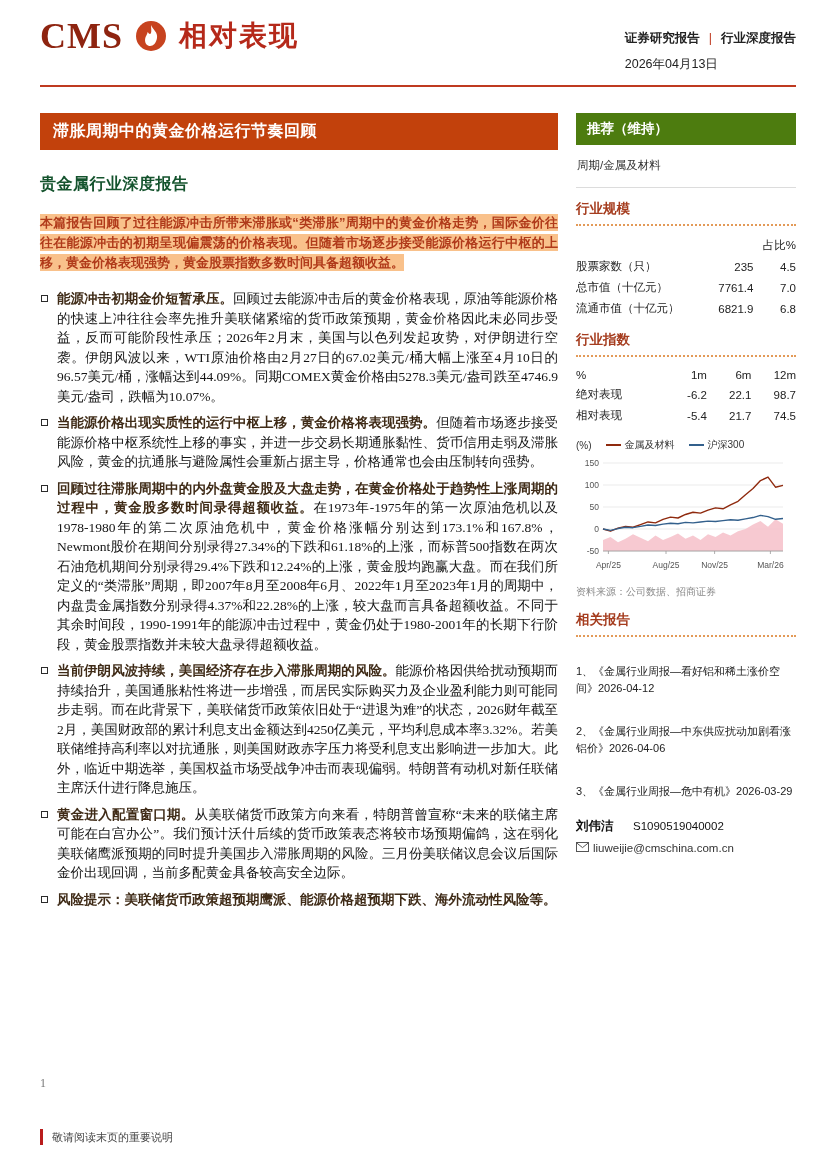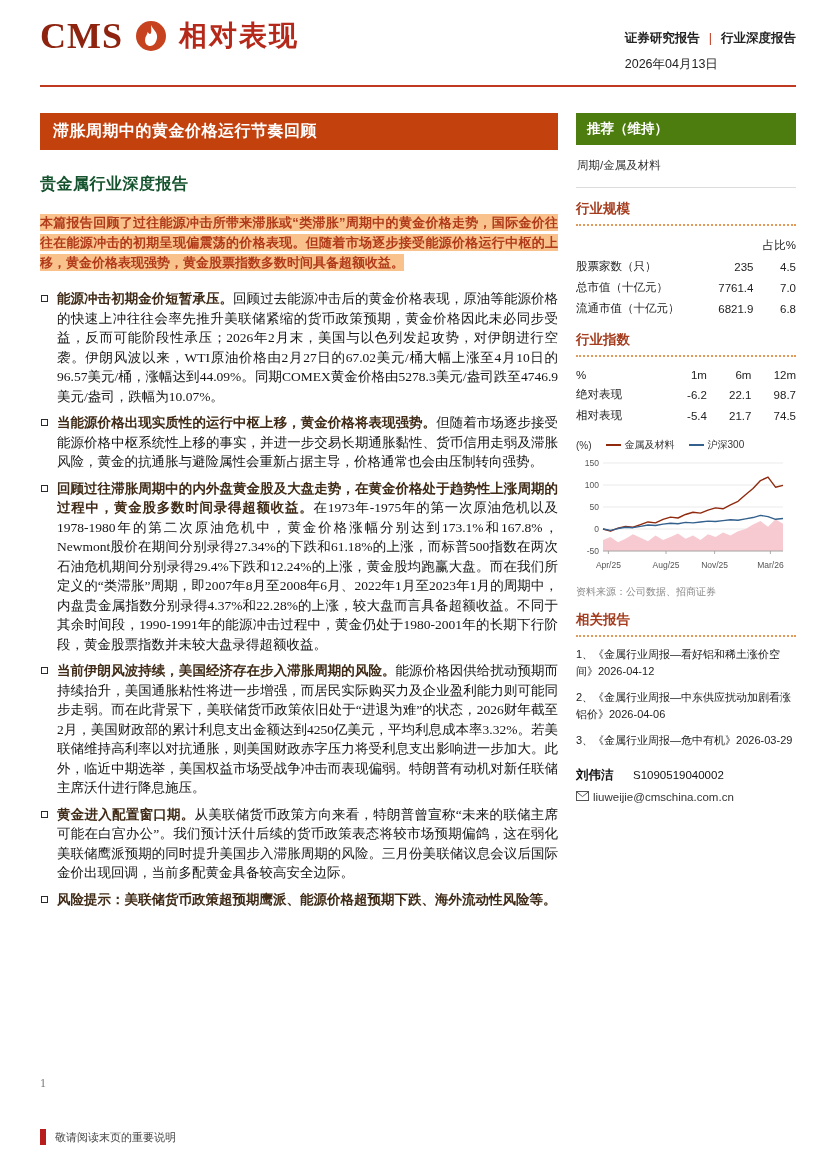--- a/index.html
+++ b/index.html
@@ -49,39 +49,39 @@
   .bullets li {
     position:relative; padding-left:17px; font-size:13.5px; line-height:19.5px;
     text-align:justify; color:#141414; margin-bottom:7px;
   }
   .sq { position:absolute; left:1px; top:6px; width:7px; height:7px; border:1.3px solid #2b2b2b; background:#fff; }
   .lead { font-weight:bold; color:#3f2b17; }
 
   .page-num { position:absolute; left:40px; bottom:78px; font-size:12px; color:#777; }
   .footer {
     position:absolute; left:40px; bottom:24px; font-size:11px; color:#444;
-    border-left:6px solid #b91c1c; padding-left:9px; line-height:16px;
+    border-left:3px solid #b91c1c; padding-left:9px; line-height:16px;
   }
 
   
   .rating { background:#4d7c0f; color:#fff; font-weight:bold; font-size:13.5px; padding:7px 11px; }
   .industry { font-size:11.5px; color:#333; padding:13px 1px 14px; border-bottom:1px solid #dcdcdc; }
   .side-sec-title {
     color:#a53c1e; font-weight:bold; font-size:13.5px; padding:12px 0 6px;
     border-bottom:2px dotted #e39a58;
   }
   .side-table { width:100%; border-collapse:collapse; margin-top:9px; font-size:11.5px; color:#222; }
   .side-table td { padding:3px 0; }
   .num { text-align:right; }
   .chart-head { display:flex; align-items:center; gap:14px; margin-top:12px; font-size:10px; color:#333; }
   .legend-item { display:flex; align-items:center; gap:4px; }
   .legend-swatch { width:15px; height:2px; background:#999; }
   .chart-wrap { margin-top:3px; }
   .chart-source { font-size:10px; color:#8a8a8a; margin-top:8px; }
-  .report-item { font-size:11px; line-height:17px; color:#222; margin-top:9px; cursor:pointer; }
+  .report-item { font-size:11px; line-height:17px; color:#222; margin-top:26px; cursor:pointer; }
   .analyst { margin-top:18px; }
   .analyst-row1 { font-size:12.5px; color:#111; }
   .analyst-name { font-weight:bold; margin-right:16px; }
   .analyst-cert { font-size:11.5px; }
   .analyst-email { display:flex; align-items:center; gap:4px; font-size:11.5px; color:#333; margin-top:7px; }
 </style>
 </head>
 <body>
 
 <div class="page">

